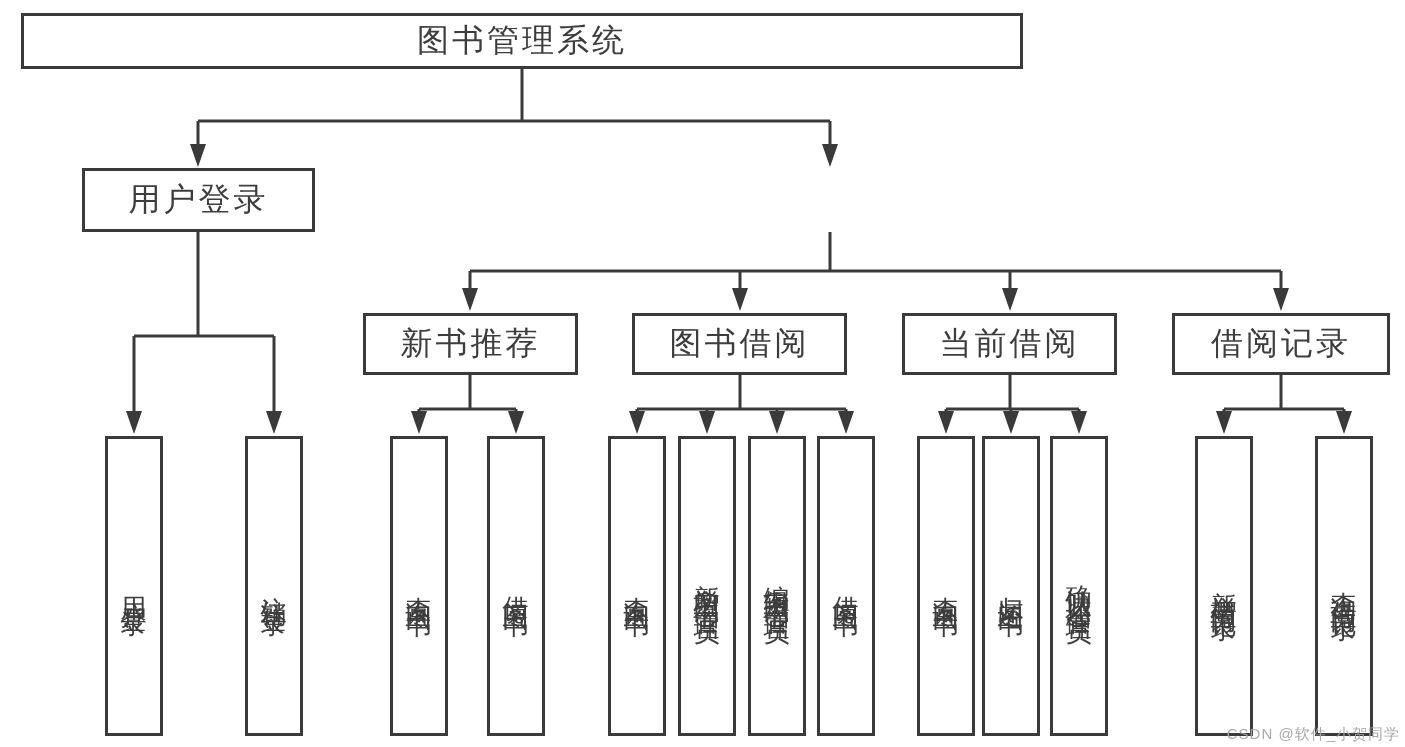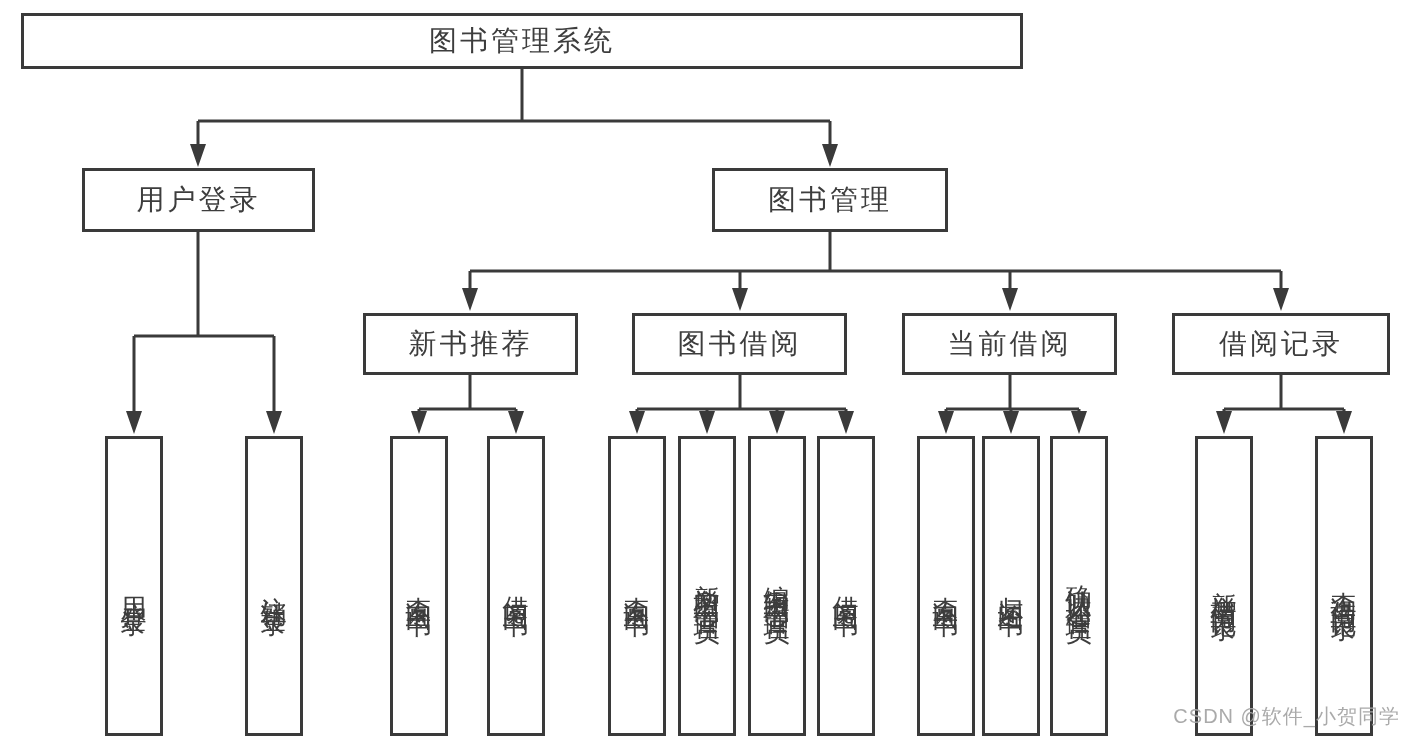--- a/index.html
+++ b/index.html
@@ -26,37 +26,37 @@
     position: absolute;
     box-sizing: border-box;
     border: 3px solid #3a3a3a;
     background: #ffffff;
     display: flex;
     align-items: center;
     justify-content: center;
     color: #3d3d3d;
   }
   .h-label {
-    font-size: 28px;
+    font-size: 32px;
     letter-spacing: 3px;
     white-space: nowrap;
   }
   .v-label {
     writing-mode: vertical-rl;
     text-orientation: mixed;
     font-size: 26px;
     letter-spacing: 5px;
     line-height: 1;
     white-space: nowrap;
   }
   .watermark {
     position: absolute;
     right: 5px;
-    bottom: 17px;
-    font-size: 20px;
+    bottom: 3px;
+    font-size: 15px;
     letter-spacing: 1px;
     color: rgba(165,165,165,0.95);
     z-index: 5;
     white-space: nowrap;
   }
 </style>
 </head>
 <body>
 
 <div class="canvas">
@@ -82,23 +82,20 @@
          M1071 411 L1087 411 L1079 434 Z M1216 411 L1232 411 L1224 434 Z
          M1336 411 L1352 411 L1344 434 Z"></path>
   </svg>
 
   <div class="box" style="left:21px;top:13px;width:1002px;height:56px">
     <span class="h-label">图书管理系统</span>
   </div>
 
   <div class="box" style="left:82px;top:168px;width:233px;height:64px">
     <span class="h-label">用户登录</span>
-  </div>
-  <div class="box" style="left:712px;top:168px;width:236px;height:64px">
-    <span class="h-label">图书管理</span>
   </div>
 
   <div class="box" style="left:632px;top:313px;width:215px;height:62px">
     <span class="h-label">图书借阅</span>
   </div>
   <div class="box" style="left:363px;top:313px;width:215px;height:62px">
     <span class="h-label">新书推荐</span>
   </div>
   <div class="box" style="left:1172px;top:313px;width:218px;height:62px">
     <span class="h-label">借阅记录</span>

